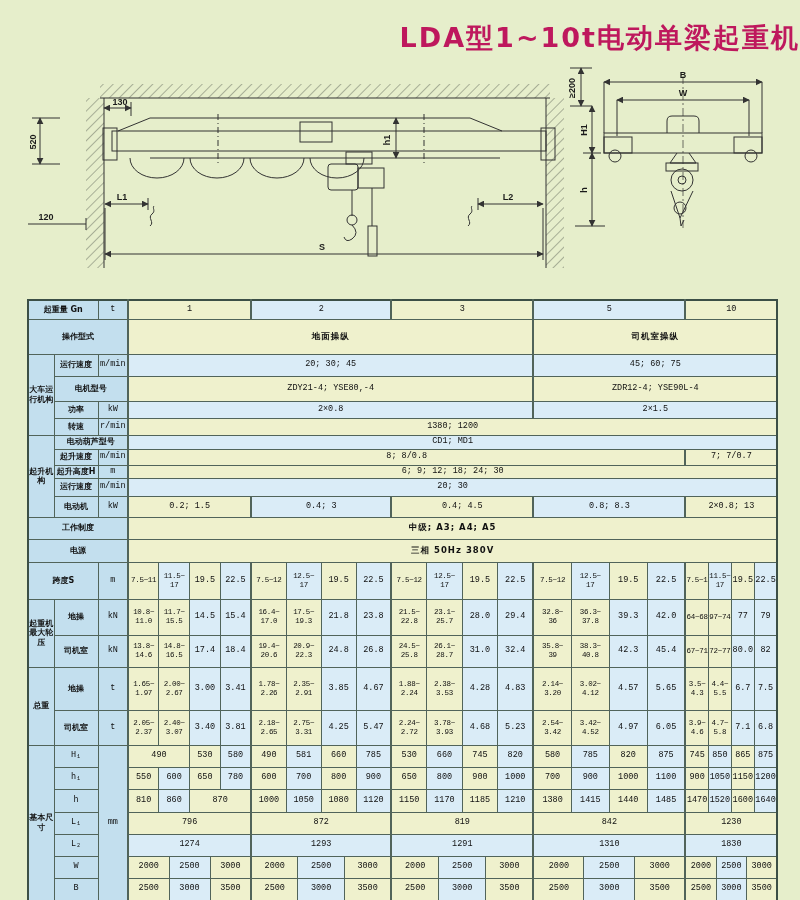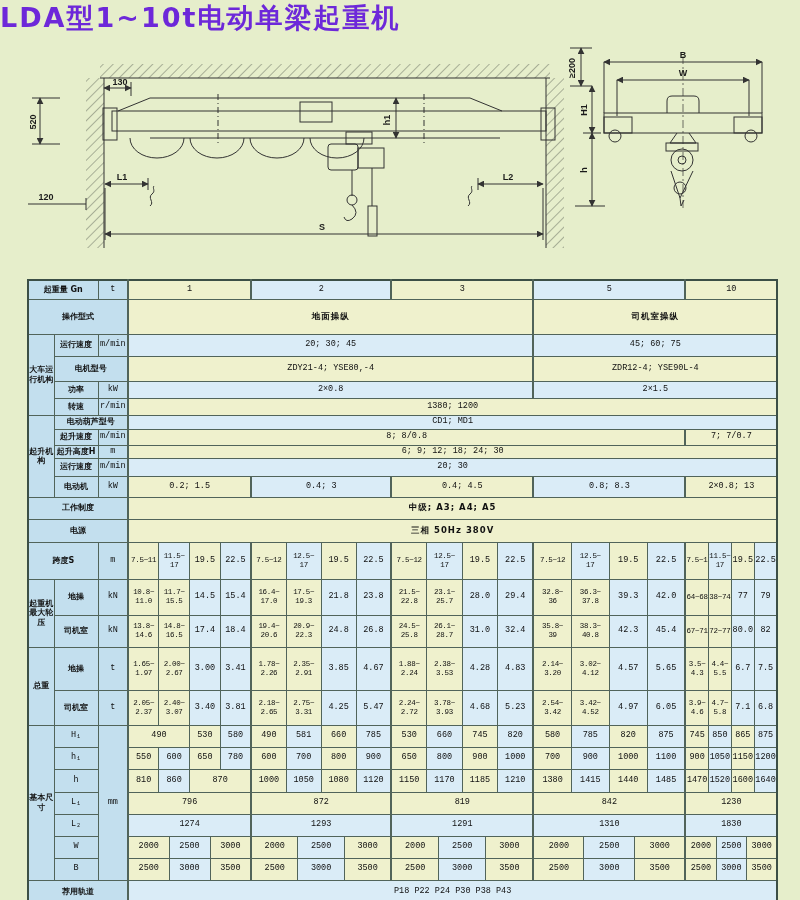--- a/index.html
+++ b/index.html
@@ -3,24 +3,24 @@
 <meta charset="utf-8">
 <style>
   html,body{margin:0;padding:0;}
   body{
     width:800px;height:900px;
     background:#e6eecb;
     font-family:"DejaVu Sans",sans-serif;
     overflow:hidden;
   }
   .title{
-    padding-top:0;
+    padding-top:20px;
     height:38px;
-    text-align:left;
-    color:#6d28d9;
+    text-align:right;
+    color:#be185d;
     font-size:27px;
     font-weight:bold;
     letter-spacing:2px;
     font-family:"DejaVu Sans",sans-serif;
   }
   svg{display:block;}
   .drawline{stroke:#333;stroke-width:1;fill:none;}
   .dt{stroke:none;fill:#1a1a1a;font-size:9px;font-family:"Liberation Sans",sans-serif;text-anchor:middle;font-weight:bold;}
   table{
     border-collapse:collapse;
@@ -350,21 +350,21 @@
 25.7</td>
         <td colspan="3" class="c-b">28.0</td>
         <td colspan="3" class="c-b">29.4</td>
         <td colspan="3" class="c-y rng wrap gb">32.8~
 36</td>
         <td colspan="3" class="c-y rng wrap">36.3~
 37.8</td>
         <td colspan="3" class="c-b">39.3</td>
         <td colspan="3" class="c-b">42.0</td>
         <td colspan="3" class="c-y rng gb">64~68</td>
-        <td colspan="3" class="c-y rng">38~74</td>
+        <td colspan="3" class="c-y rng">97~74</td>
         <td colspan="3" class="c-b">77</td>
         <td colspan="3" class="c-b">79</td>
       </tr>
       <tr style="height: 32px;">
         <td colspan="1" class="c-h zh">司机室</td>
         <td colspan="1" class="c-h">kN</td>
         <td colspan="3" class="c-y rng wrap gb">13.8~
 14.6</td>
         <td colspan="3" class="c-y rng wrap">14.8~
 16.5</td>

